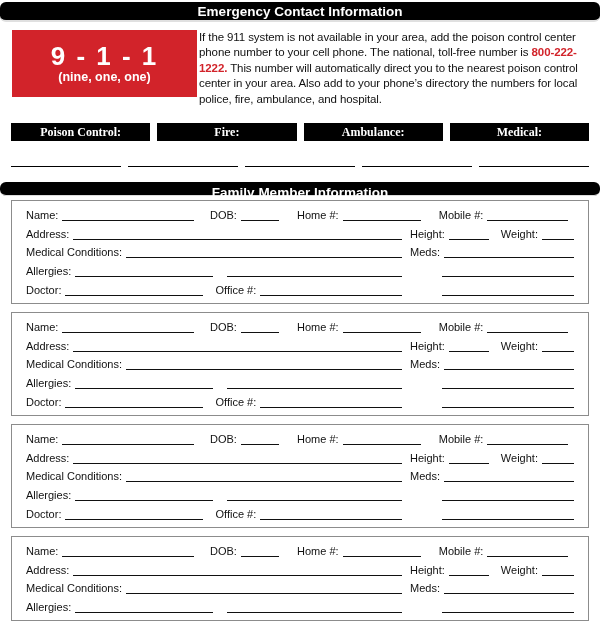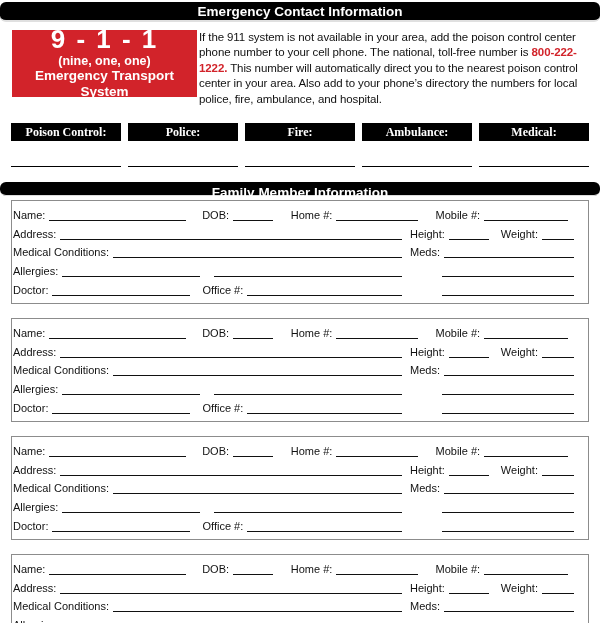--- a/index.html
+++ b/index.html
@@ -24,22 +24,22 @@
   .instructions b { font-weight: bold; }
 
   
   .contacts-row { display: flex; gap: 7px; margin: 16px 11px 0 11px; }
   .contact-box { flex: 1; background: #000; color: #fff; font-weight: bold; font-size: 12px;
                  text-align: center; height: 18px; line-height: 18px; font-family: Liberation Serif, serif; }
   .contact-lines { display: flex; gap: 7px; margin: 0 11px; height: 26px; }
   .contact-line { flex: 1; border-bottom: 1.6px solid #000; height: 26px; }
 
   
-  .member-block { margin: 8px 11px 14px 11px; border: 1.5px solid #8c8c8c;
-                  padding: 4px 14px 4px 1px; background: #fff; }
+  .member-block { margin: 8px 11px 8px 11px; border: 1.5px solid #8c8c8c;
+                  padding: 4px 14px 4px 14px; background: #fff; }
   .member-block:first-of-type { margin-top: 4px; }
   .f-row { display: flex; align-items: flex-end; height: 18.8px; font-size: 11px; }
   .lbl { white-space: nowrap; padding-right: 4px; padding-bottom: 3px; line-height: 1; }
   .wline { border-bottom: 1.2px solid #111; height: 10px; margin-bottom: 3px; }
   .ml8  { margin-left: 8px; }  .ml12 { margin-left: 12px; }
   .ml14 { margin-left: 14px; } .ml16 { margin-left: 16px; } .ml18 { margin-left: 18px; }
   .rzone { flex: 0 0 172px; display: flex; align-items: flex-end; }
   .flex1 { flex: 1; }
   .w138 { flex: 0 0 138px; } .w38 { flex: 0 0 40px; }
   .rline { flex: 1; margin-left: 40px; }
@@ -47,28 +47,26 @@
 </style>
 </head>
 <body>
 
 <div class="bar top-bar">Emergency Contact Information</div>
 
 <div class="emergency-row">
   <div class="red-box" style="background: rgb(210, 35, 42);">
     <div class="n911">9 - 1 - 1</div>
     <div class="sub">(nine, one, one)</div>
-    <div class="cap">Emergency Transport System</div>
   </div>
   <div class="instructions"><span>If the 911 system is not available in your area, add the poison control center phone number to your cell phone. The national, toll-free number is </span><b style="color: rgb(210, 35, 42);">800-222-1222.</b><span> This number will automatically direct you to the nearest poison control center in your area. Also add to your phone’s directory the numbers for local police, fire, ambulance, and hospital.</span></div>
 </div>
 
 <div class="contacts-row">
   <div class="contact-box">Poison Control:</div>
-  <div class="contact-box">Police:</div>
   <div class="contact-box">Fire:</div>
   <div class="contact-box">Ambulance:</div>
   <div class="contact-box">Medical:</div>
 </div>
 <div class="contact-lines">
   <div class="contact-line"></div>
   <div class="contact-line"></div>
   <div class="contact-line"></div>
   <div class="contact-line"></div>
   <div class="contact-line"></div>

